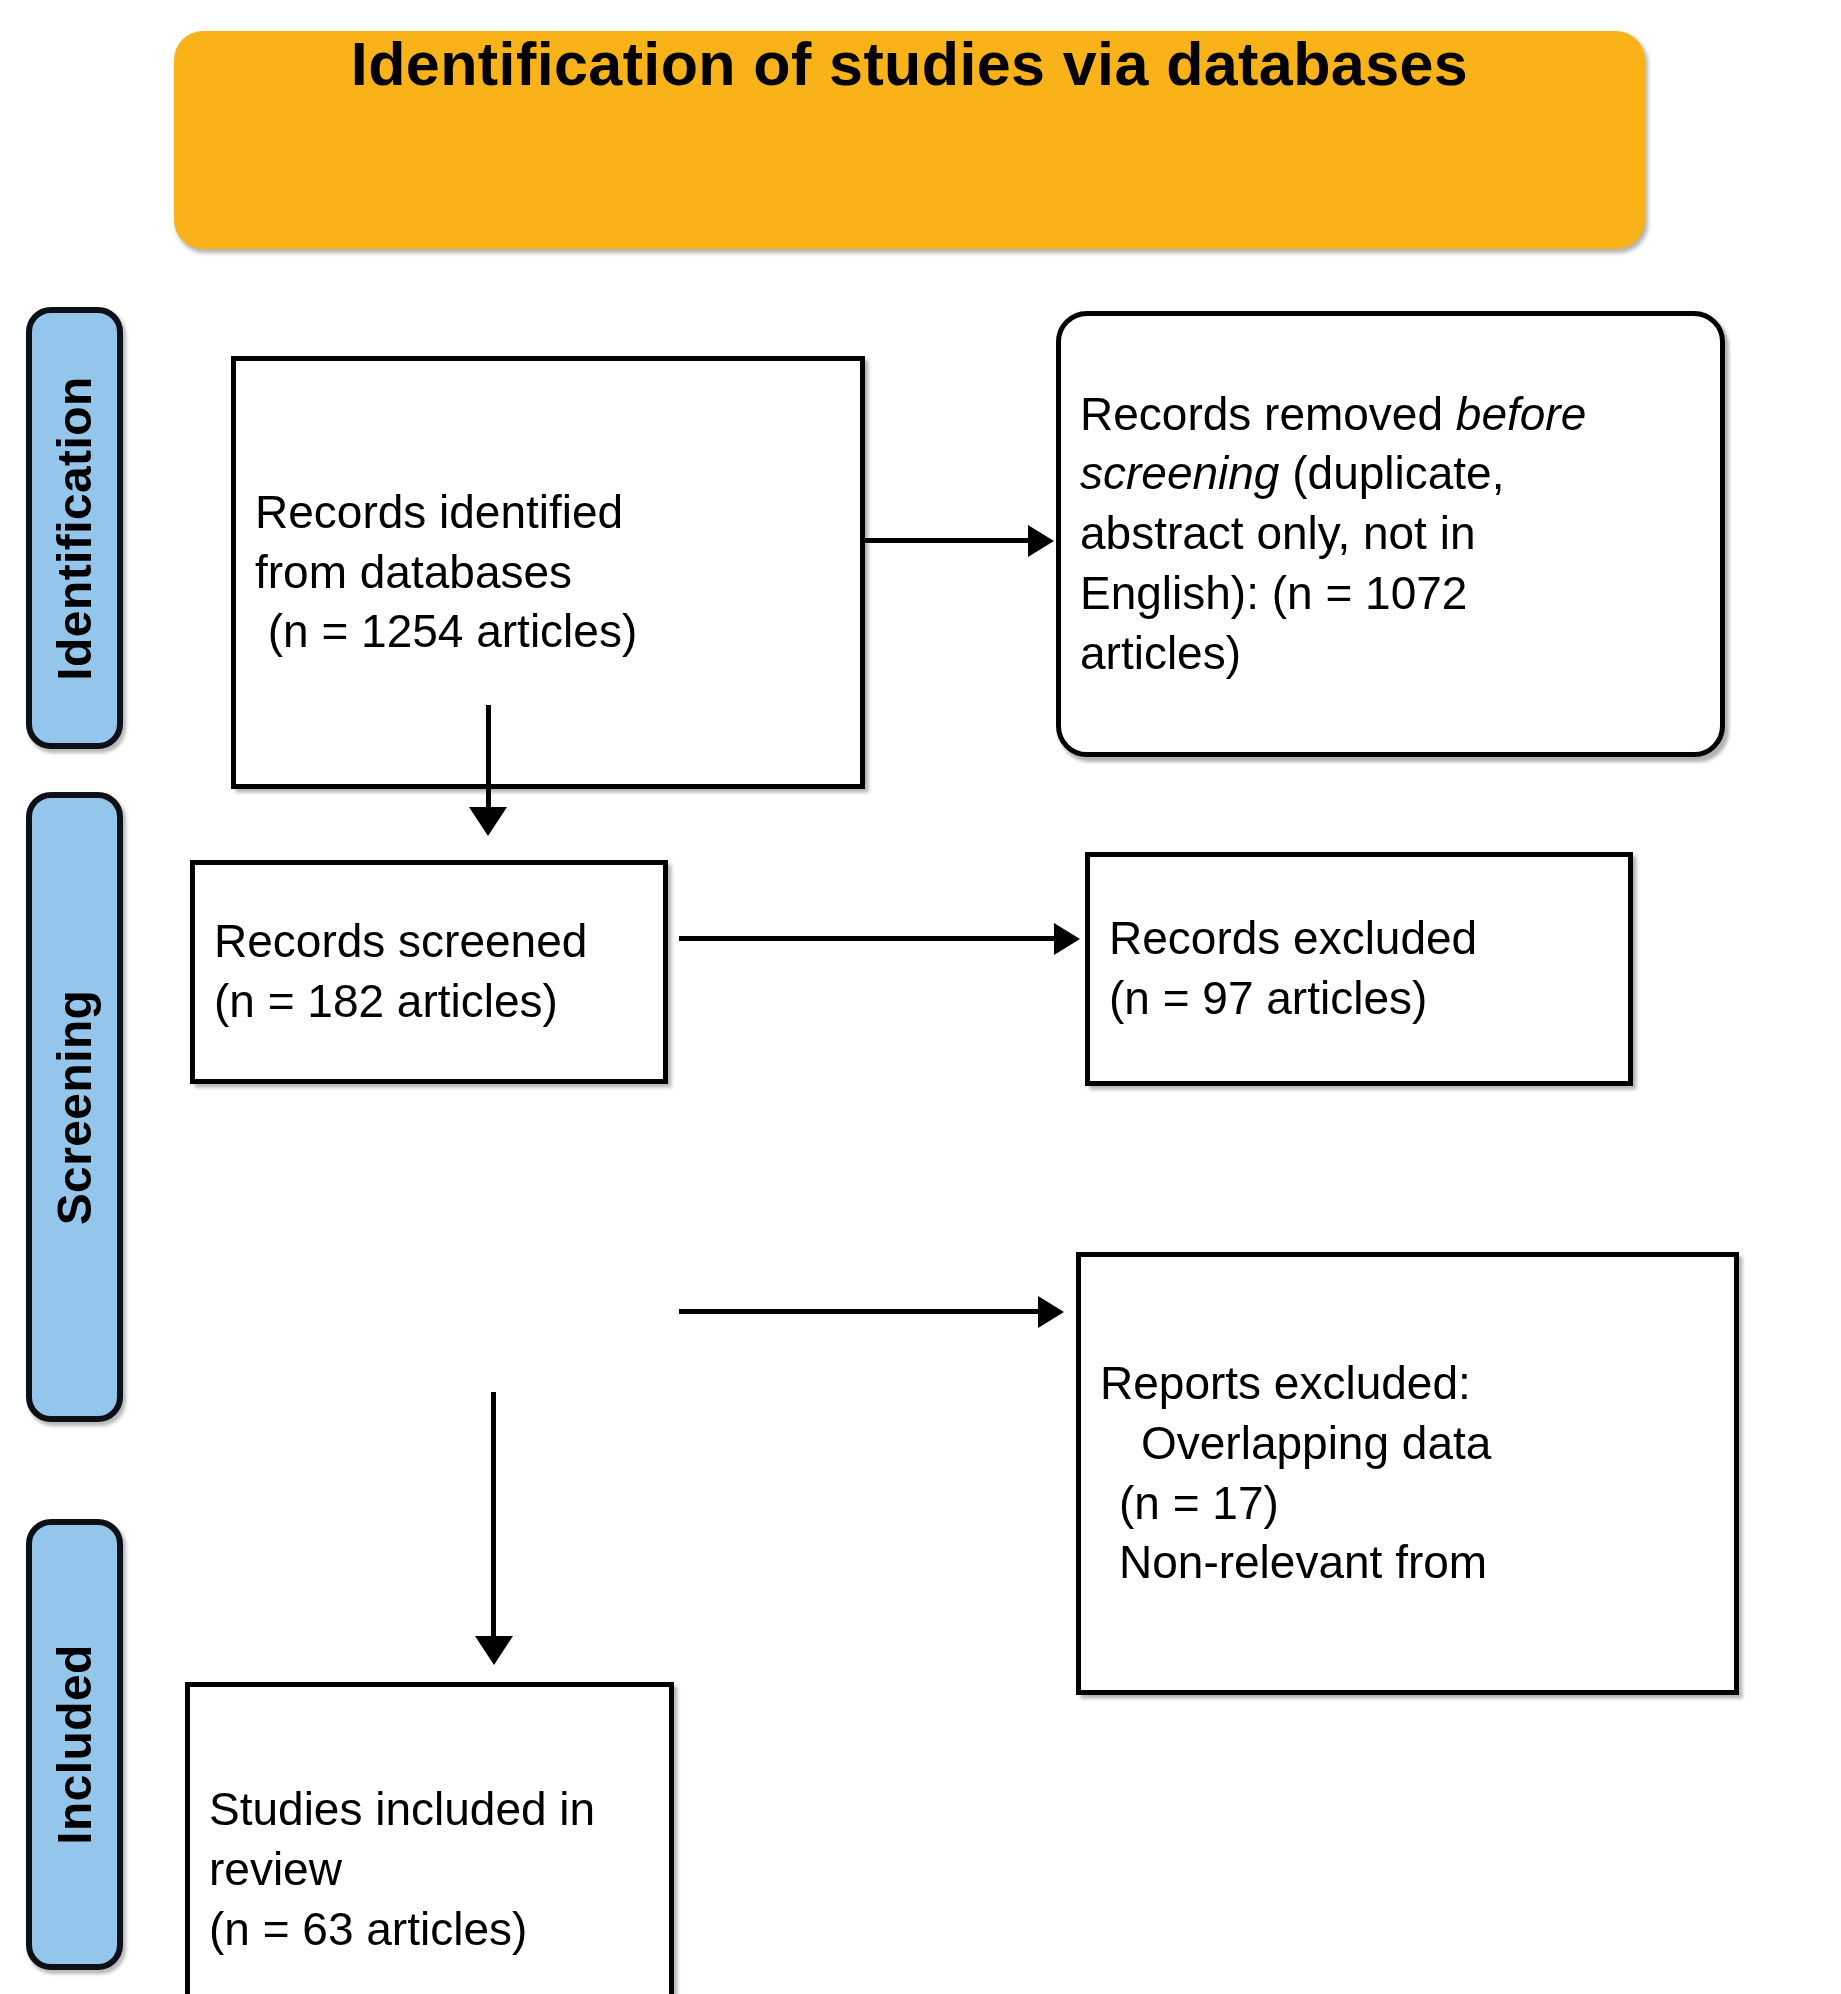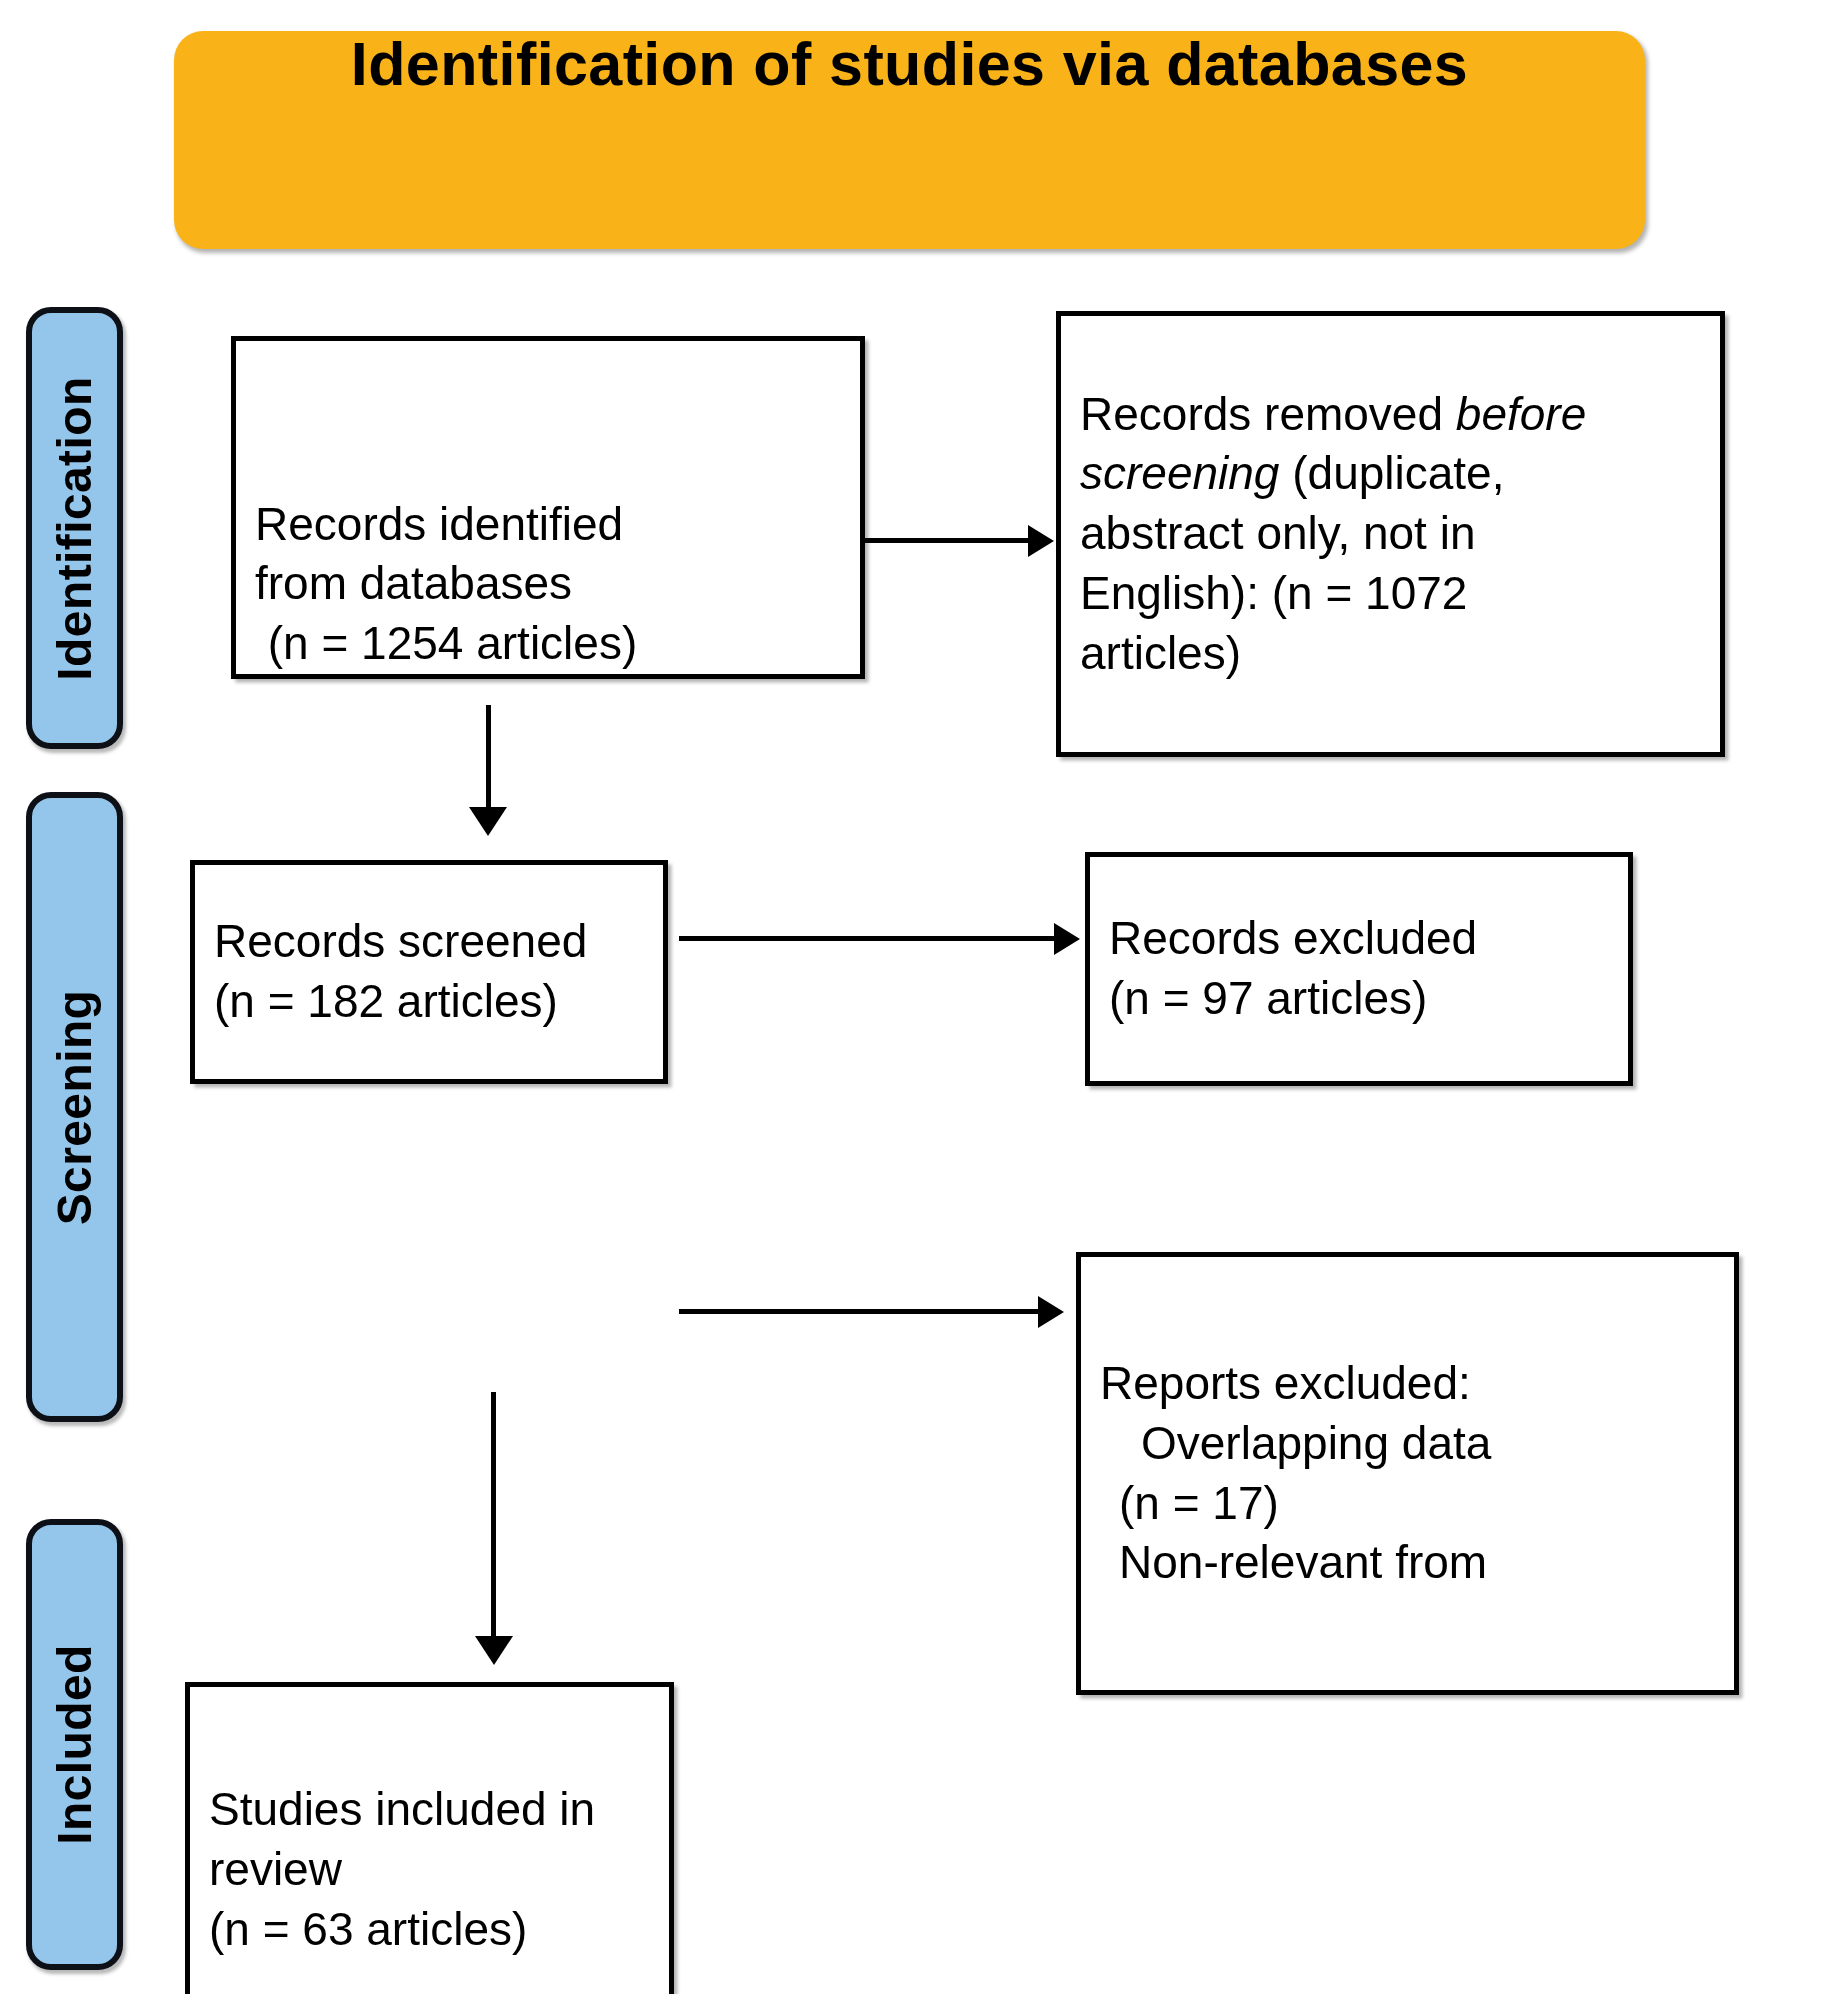--- a/index.html
+++ b/index.html
@@ -81,22 +81,22 @@
   .flow-box .line {
     font-size: 46px;
     line-height: 1.30;
     color: #000000;
     white-space: pre;
   }
   .flow-box .line.indent-1 { padding-left: 19px; }
   .flow-box .line.indent-2 { padding-left: 41px; }
   .flow-box .line em { font-style: italic; }
 
-  #box-identified       { left: 231px;  top: 336px;  width: 634px;  height: 343px; justify-content: flex-end; }
-  #box-removed          { left: 1056px; top: 311px;  width: 669px;  height: 446px; }
+  #box-identified       { left: 231px;  top: 356px;  width: 634px;  height: 433px; }
+  #box-removed          { left: 1056px; top: 311px;  width: 669px;  height: 446px; border-radius: 31px; }
   #box-screened         { left: 190px;  top: 860px; width: 478px;  height: 224px; }
   #box-excluded         { left: 1085px; top: 852px; width: 548px;  height: 234px; }
   #box-eligibility      { left: 190px;  top: 1131px; width: 489px;  height: 291px; }
   #box-reports-excluded { left: 1076px; top: 1252px; width: 663px;  height: 443px; }
   #box-included         { left: 185px;  top: 1682px; width: 489px;  height: 376px; }
   .conn-h-line {
     position: absolute;
     height: 5.1px;
     background: #000000;
   }

